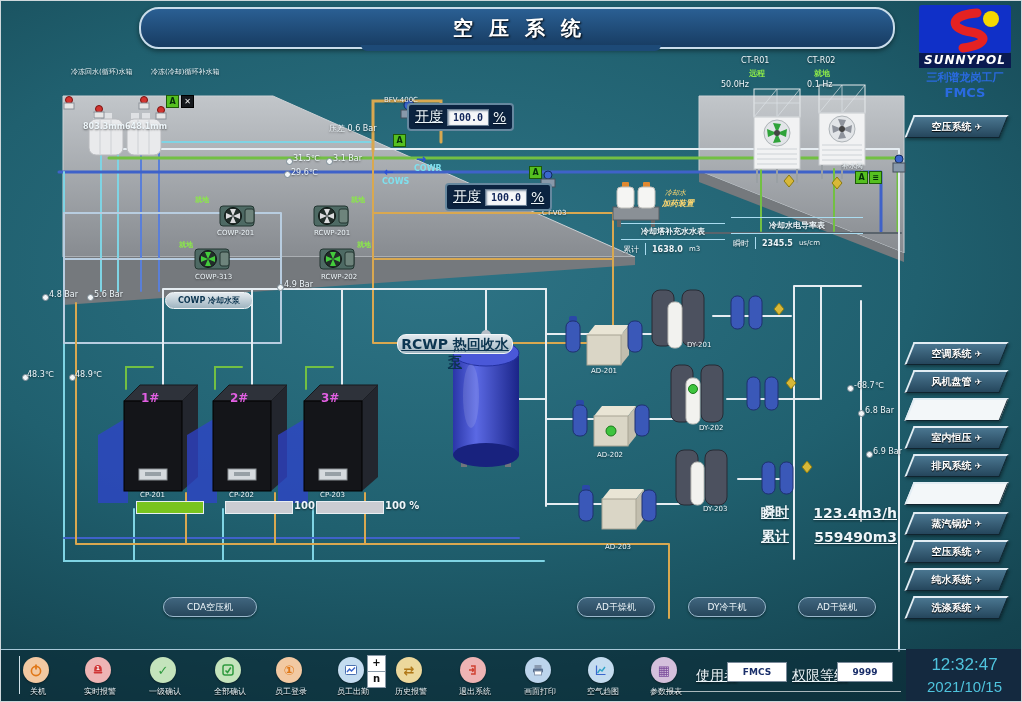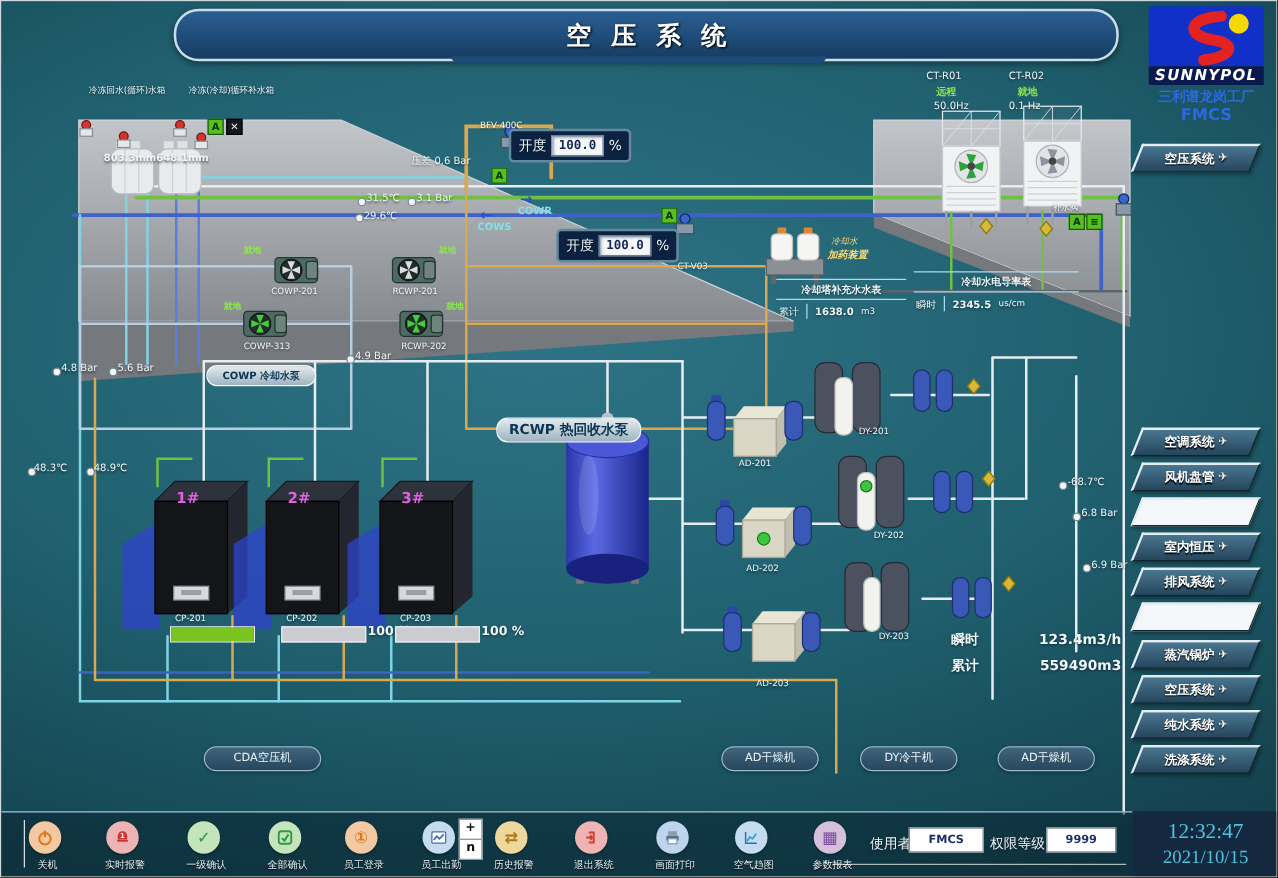--- a/index.html
+++ b/index.html
@@ -2,21 +2,21 @@
 <html><head>
 <meta charset="utf-8">
 <style>
   html,body{margin:0;padding:0;background:#000;}
   .screen{position:relative;width:1022px;height:702px;overflow:hidden;
     font-family:"DejaVu Sans",sans-serif;
     background:radial-gradient(120% 95% at 42% 38%, #2e7486 0%, #20606f 40%, #14434f 72%, #0e3540 100%);
     border:1px solid #cfd8dc;box-sizing:border-box;}
   .abs{position:absolute;}
   .txt{color:#eef6fa;text-shadow:0 1px 2px rgba(0,0,0,.55);white-space:nowrap;}
-  .t7{font-size:7px;}.t8{font-size:8px;}.t9{font-size:11px;}.t10{font-size:10px;}.t11{font-size:11px;}
+  .t7{font-size:7px;}.t8{font-size:8px;}.t9{font-size:14px;text-decoration:underline;}.t10{font-size:10px;}.t11{font-size:11px;}
   .b{font-weight:bold;}
   .grn{color:#8be84a;}.cyn{color:#7fe0ee;}.mag{color:#e25fe2;}.blu{color:#2a50d8;text-shadow:none;}.ylw{color:#ffd870;font-style:italic;}
   .dot{width:5px;height:5px;border-radius:50%;background:#f2f6f8;border:1px solid #7a8a94;}
   .badge{width:11px;height:11px;background:#55c020;border:1px solid #1d5a08;color:#06300a;
     font-size:8px;font-weight:bold;line-height:11px;text-align:center;}
   .badge.dark{background:#15181c;color:#eee;border-color:#000;}
   .dispbox{display:flex;align-items:center;gap:4px;background:#0b2340;border:2px solid #66889f;
     border-radius:4px;padding:3px 6px;}
   .led{background:#f5f7f9;border:1px solid #6a7f94;box-shadow:inset 1px 1px 2px #8899aa;color:#12265a;
     font-weight:bold;font-size:10px;font-family:"DejaVu Sans Mono",monospace;text-align:center;}
@@ -44,21 +44,21 @@
   .tblbl{font-size:8px;color:#e8f2f6;text-align:center;width:64px;text-shadow:0 1px 1px #000;}
   .inputbox{background:#fff;border:1px solid #7a8a9a;color:#1a2f6a;font-weight:bold;font-size:9px;text-align:center;}
   .mhead{border-top:1px solid #aadcf0;border-bottom:1px solid #aadcf0;padding:2px 0;text-align:center;}
   .mrow{display:flex;align-items:center;gap:6px;padding:3px 2px;}
   .mrow2{display:flex;align-items:center;justify-content:space-between;padding:3px 8px;}
   .vsep{width:1px;height:12px;background:#aadcf0;}
   .lbar{height:11px;border:1px solid #e8eef2;background:#caccd2;}
   .lbar .fill{height:100%;width:100%;background:#79c41e;}
   #toolbar{left:0;top:648px;width:905px;height:54px;background:rgba(10,38,50,.55);border-top:1px solid #a8c8d8;}
   #clockpanel{left:905px;top:648px;width:117px;height:54px;background:#14293f;
-    font-family:Liberation Serif, serif;color:#4fc3dd;text-align:center;}
+    font-family:Liberation Sans, sans-serif;color:#4fc3dd;text-align:center;}
   .stepper{width:17px;background:#fff;border:1px solid #8a9aa8;color:#111;font-size:10px;
     text-align:center;line-height:14px;font-weight:bold;}
   .logo-box{left:918px;top:4px;width:92px;height:48px;background:#1030c8;border-radius:3px;}
   .logo-strip{left:918px;top:52px;width:92px;height:15px;background:#0a1a50;color:#fff;
     font-size:12px;font-weight:bold;text-align:center;line-height:15px;letter-spacing:1px;font-style:italic;}
 </style>
 </head>
 <body>
 
 <div class="screen">
@@ -469,21 +469,21 @@
   <div class="abs lbar" style="left:135px;top:500px;width:66px">
       <div class="fill"></div>
     </div>
   <div class="abs lbar" style="left:224px;top:500px;width:66px"></div>
   <div class="abs txt t10 b" style="left:293px;top:499px">100 %</div>
   <div class="abs lbar" style="left:315px;top:500px;width:66px"></div>
   <div class="abs txt t10 b" style="left:384px;top:499px">100 %</div>
 
   <div class="abs txt t8" style="left:740px;top:55px">CT-R01</div>
   <div class="abs grn t8 b" style="left:748px;top:67px">远程</div>
-  <div class="abs txt t8" style="left:746px;top:79px">50.0Hz</div>
+  <div class="abs txt t8" style="left:720px;top:79px">50.0Hz</div>
   <div class="abs txt t8" style="left:806px;top:55px">CT-R02</div>
   <div class="abs grn t8 b" style="left:813px;top:67px">就地</div>
   <div class="abs txt t8" style="left:806px;top:79px">0.1 Hz</div>
   <div class="abs txt t7" style="left:841px;top:160px">补水阀</div>
   <div class="abs badge" style="left:854px;top:170px">A</div>
   <div class="abs badge" style="left:868px;top:170px">≡</div>
 
   <div class="abs ylw t7" style="left:664px;top:187px">冷却水</div>
   <div class="abs ylw t8 b" style="left:661px;top:197px">加药装置</div>
 

